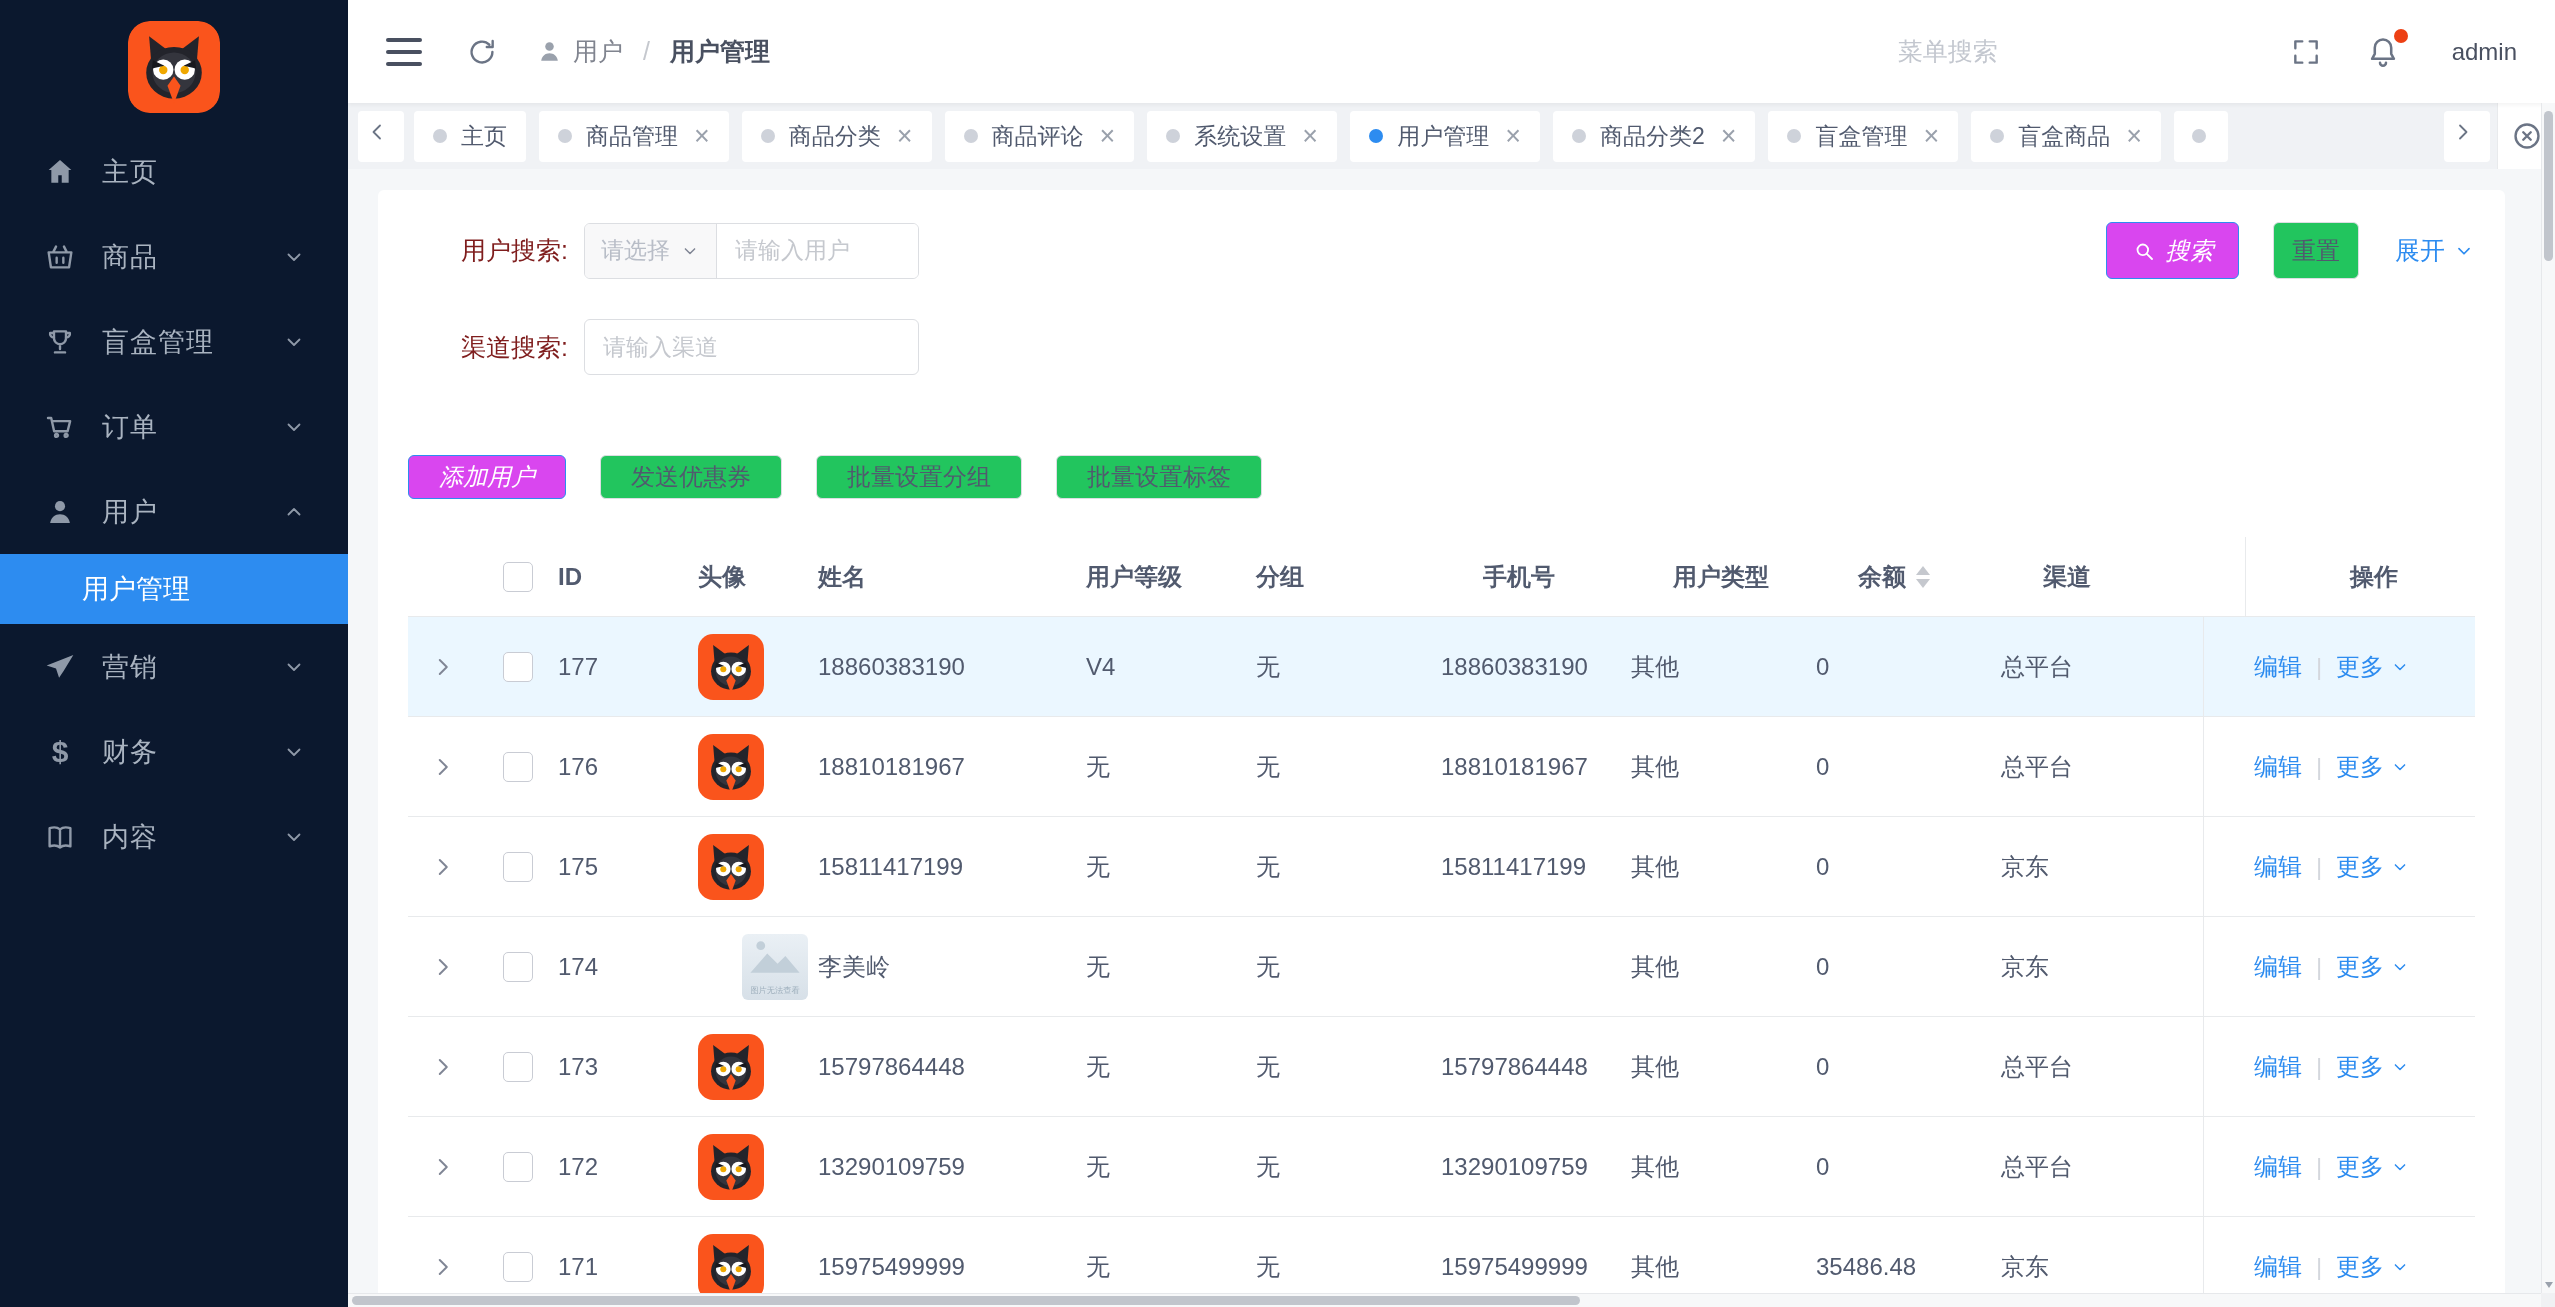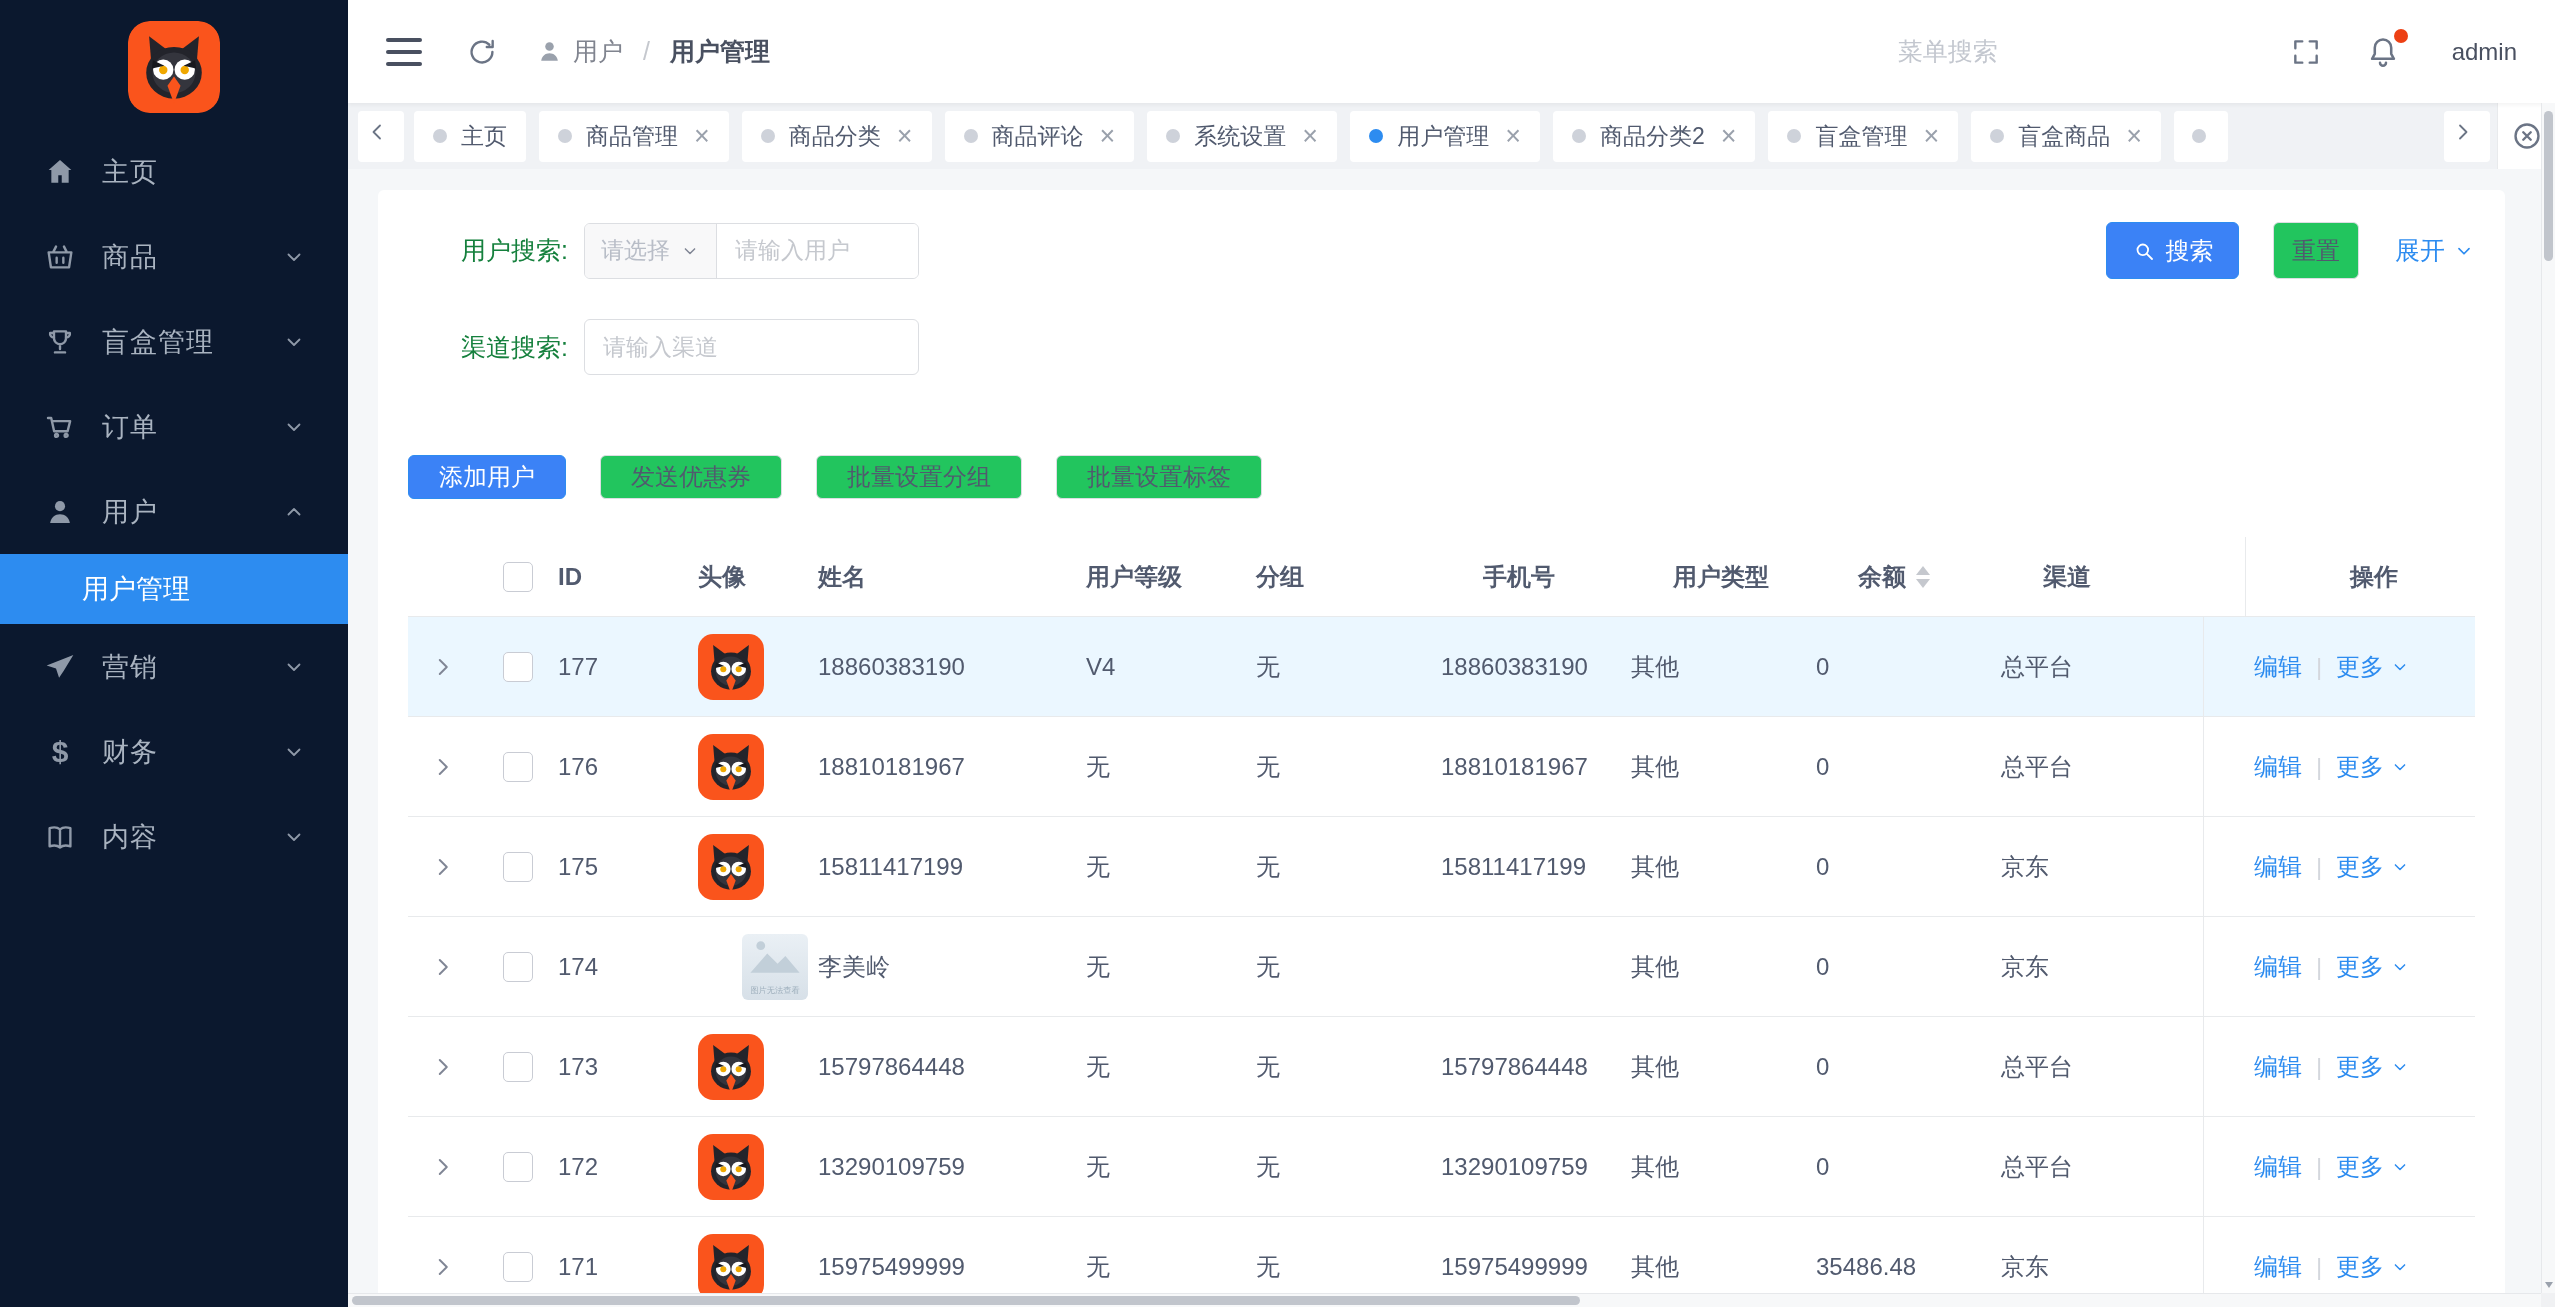--- a/index.html
+++ b/index.html
@@ -55,30 +55,30 @@
   .tab-close { margin-left:16px; color:#9aa1ac; font-size:27px; line-height:1; cursor:pointer; }
   .tab.clipped { width:54px; overflow:hidden; padding:0 0 0 18px; }
   .tab-closeall { width:58px; height:66px; background:#fff; display:flex; align-items:center; justify-content:center; color:#51606e; border-left:1px solid #e8eaec; margin-left:2px; cursor:pointer; flex-shrink:0; }
   .tab-closeall svg { width:32px; height:32px; }
 
   
   .content { flex:1; padding:21px 50px 0 30px; overflow:hidden; }
   .card { background:#fff; border-radius:6px; padding:32px 30px 0; height:1250px; }
 
   .filter-row { display:flex; align-items:center; margin-bottom:40px; }
-  .f-label { width:160px; text-align:right; font-size:25px; color:#15803d; margin-right:16px; flex-shrink:0; }
+  .f-label { width:160px; text-align:right; font-size:25px; color:#7f1d1d; margin-right:16px; flex-shrink:0; }
   .select-box { display:flex; height:56px; border:1px solid #dcdee2; border-radius:6px; overflow:hidden; background:#fff; }
   .select-head { width:132px; background:#f8f8f9; display:flex; align-items:center; justify-content:center; color:#b8bdc7; font-size:23px; border-right:1px solid #dcdee2; gap:10px; cursor:pointer; }
   .select-head svg { width:20px; height:20px; color:#808695; }
   .f-input { border:none; outline:none; padding:0 18px; font-size:23px; width:201px; color:#495060; }
   .f-input::placeholder, .channel-input::placeholder { color:#c5c8ce; }
   .channel-input { width:335px; height:56px; border:1px solid #dcdee2; border-radius:6px; padding:0 18px; font-size:23px; outline:none; color:#495060; }
   .filter-actions { margin-left:auto; display:flex; align-items:center; }
   .btn { height:57px; border-radius:6px; font-size:24px; display:inline-flex; align-items:center; justify-content:center; border:1px solid #dcdee2; background:#22c55e; color:#515a6e; cursor:pointer; }
-  .btn-primary { background:#3b82f6; border-color:#2d8cf0; color:#fff; }
+  .btn-primary { background:#d946ef; border-color:#2d8cf0; color:#fff;font-style:italic; }
   .btn-search { width:133px; gap:10px; }
   .btn-search svg { width:24px; height:24px; }
   .btn-reset { width:86px; margin-left:34px; }
   .expand-link { color:#2d8cf0; font-size:25px; margin-left:36px; display:flex; align-items:center; gap:8px; cursor:pointer; }
   .expand-link svg { width:22px; height:22px; }
 
   .action-row { margin-top:80px; display:flex; align-items:center; }
   .btn-action { height:44px; padding:8px 30px;justify-content:center; }
   .btn-action + .btn-action { margin-left:34px; }
 

